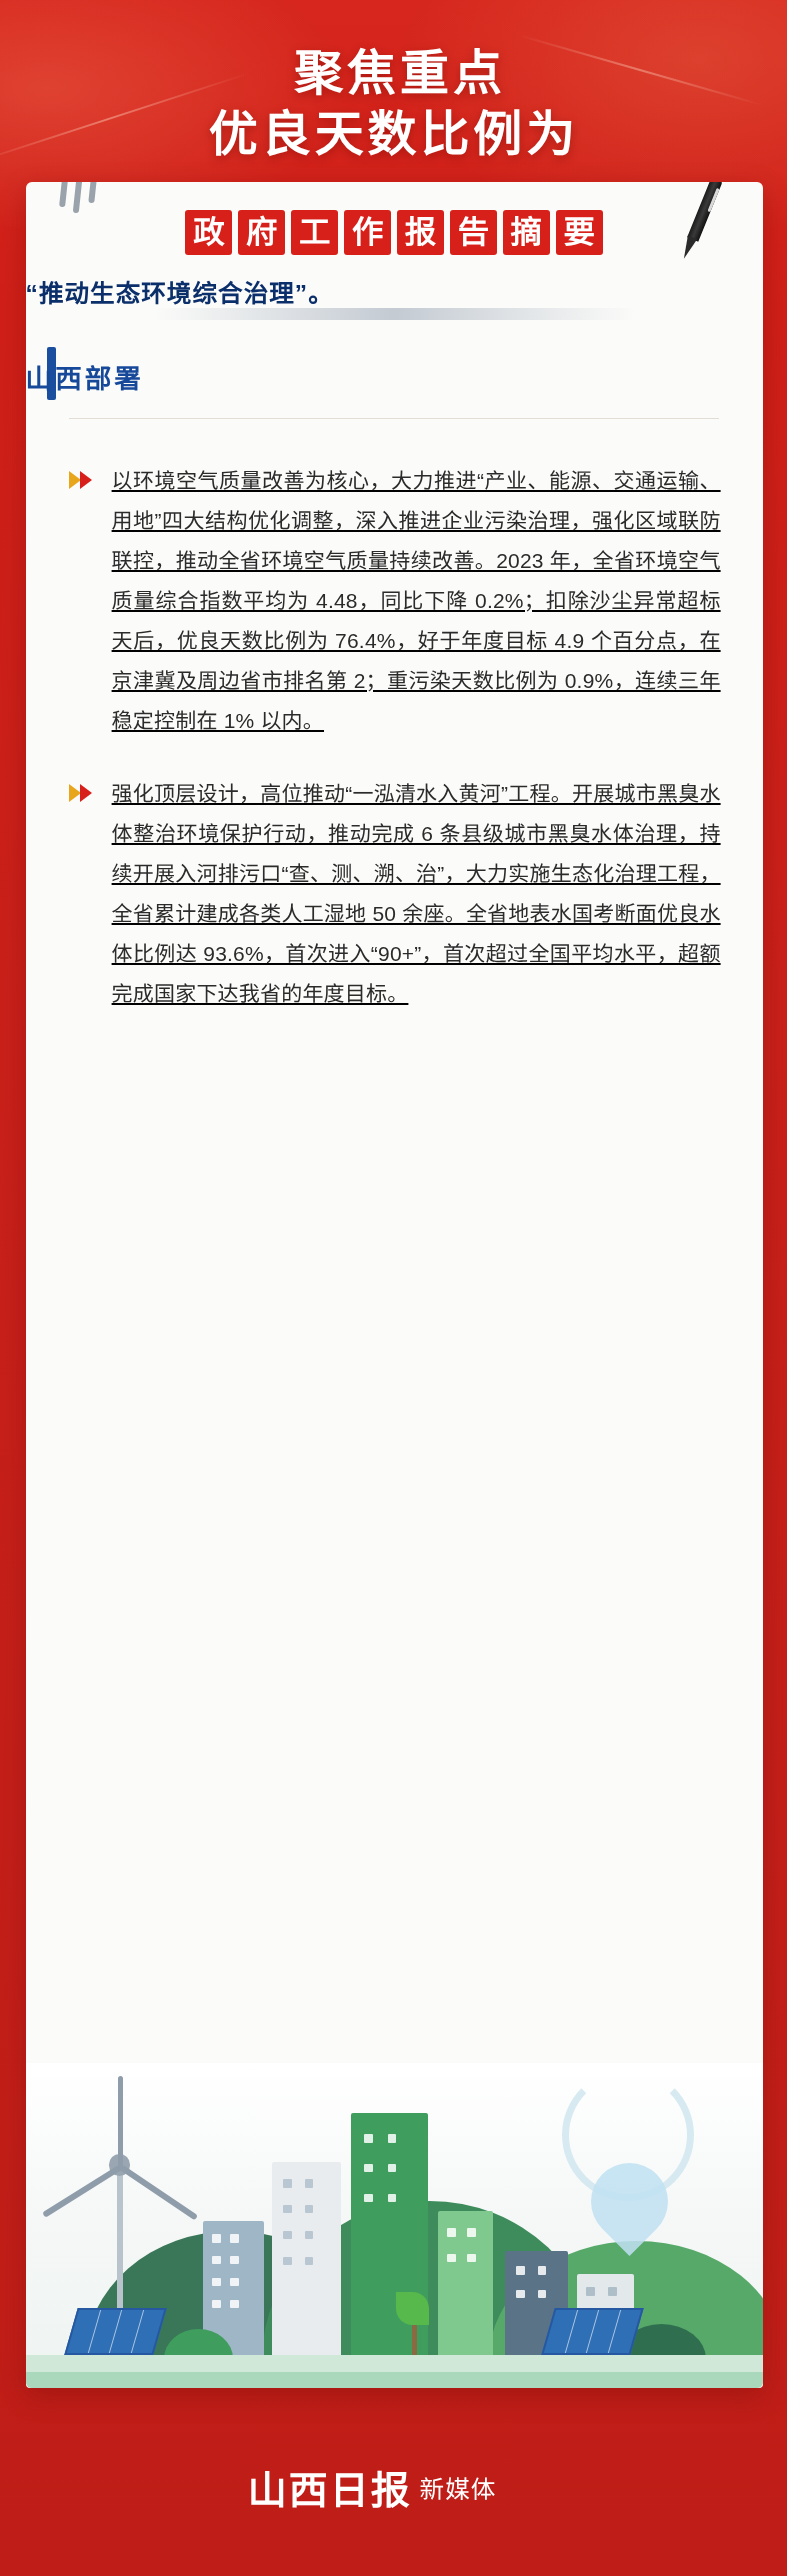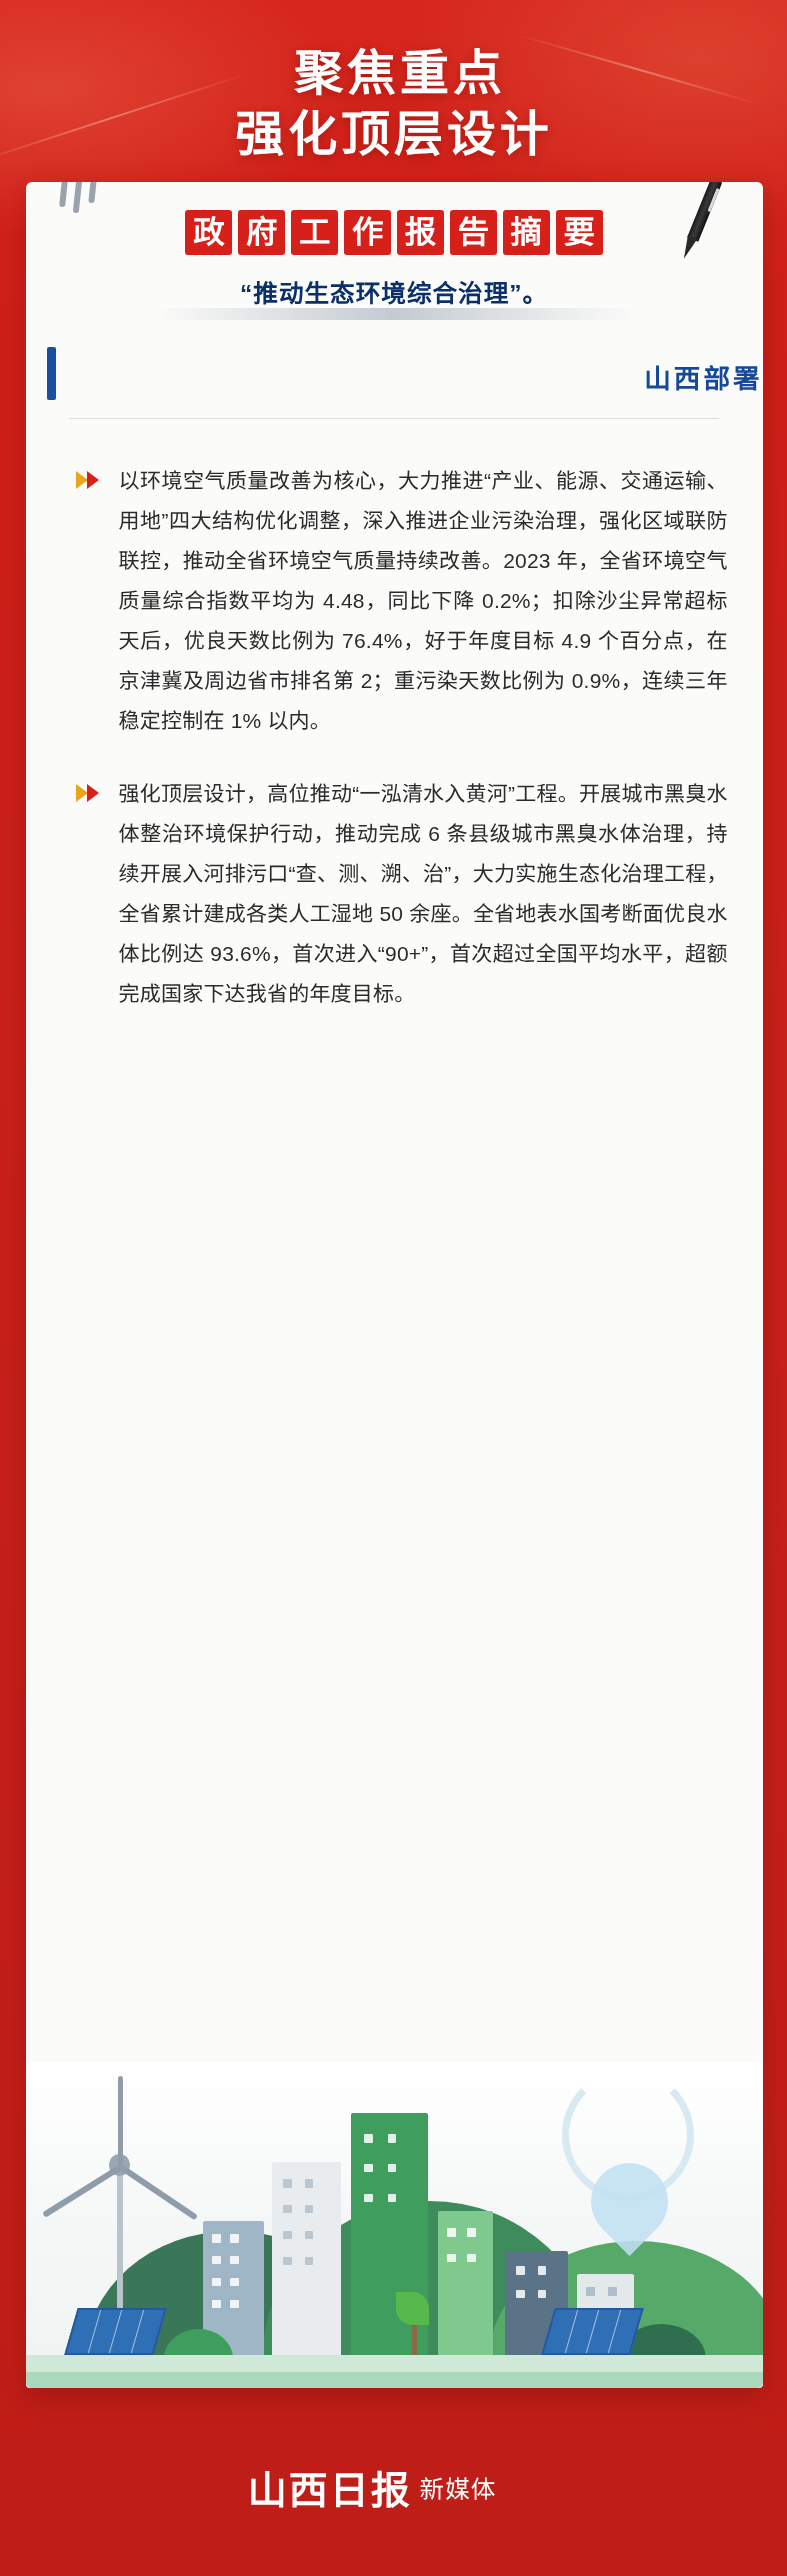--- a/index.html
+++ b/index.html
@@ -173,21 +173,20 @@
     line-height: 45px;
     width: 47px;
     text-align: center;
     border-radius: 3px;
   }
 
   .subtitle {
     position: absolute;
     left: 0; top: 91px;
     width: 737px;
-    text-align: center;
     font-size: 24.6px;
     font-weight: bold;
     color: #0b2f6b;
     letter-spacing: 1px;
   }
   .subtitle-underline {
     position: absolute;
     left: 128px;
     top: 126px;
     width: 481px;
@@ -195,21 +194,21 @@
     background: linear-gradient(90deg, rgba(200,206,214,0), rgba(186,194,204,.85), rgba(200,206,214,0));
     border-radius: 5.9px;
   }
 
   
   .section-header {
     position: absolute;
     left: 0;
     top: 175px;
     width: 737px;
-    text-align: right;
+    text-align: left;
   }
   .section-header .txt {
     font-size: 26.6px;
     font-weight: bold;
     color: #16499a;
     letter-spacing: 3px;
   }
   .blue-bar {
     position: absolute;
     left: 21.7px;
@@ -224,23 +223,24 @@
     left: 43px;
     top: 236px;
     width: 650px;
     height: 1px;
     background: #e2ded6;
   }
 
   
   .body-copy {
     position: absolute;
-    left: 50px;
+    left: 43px;
     top: 258px;
     width: 652px;
+    text-decoration: underline;
   }
   .para {
     position: relative;
     padding-left: 43px;
     margin-bottom: 33px;
     font-size: 21px;
     line-height: 40px;
     color: #2b2b2b;
     text-align: justify;
     letter-spacing: 0.2px;
@@ -421,21 +421,21 @@
 
   <div class="swash s1"></div>
   <div class="swash s2"></div>
   <div class="swash s3"></div>
   <div class="streak a"></div>
   <div class="streak b"></div>
   <div class="streak c"></div>
 
   <div class="header-title">
     <div class="line1">聚焦重点</div>
-    <div class="line2">强化顶层设计</div>
+    <div class="line2">优良天数比例为</div>
   </div>
 
   <div class="card">
     <div class="card-inner">
 
       <div class="marks">
         <i></i>
           <i></i>
           <i></i>
       </div>

